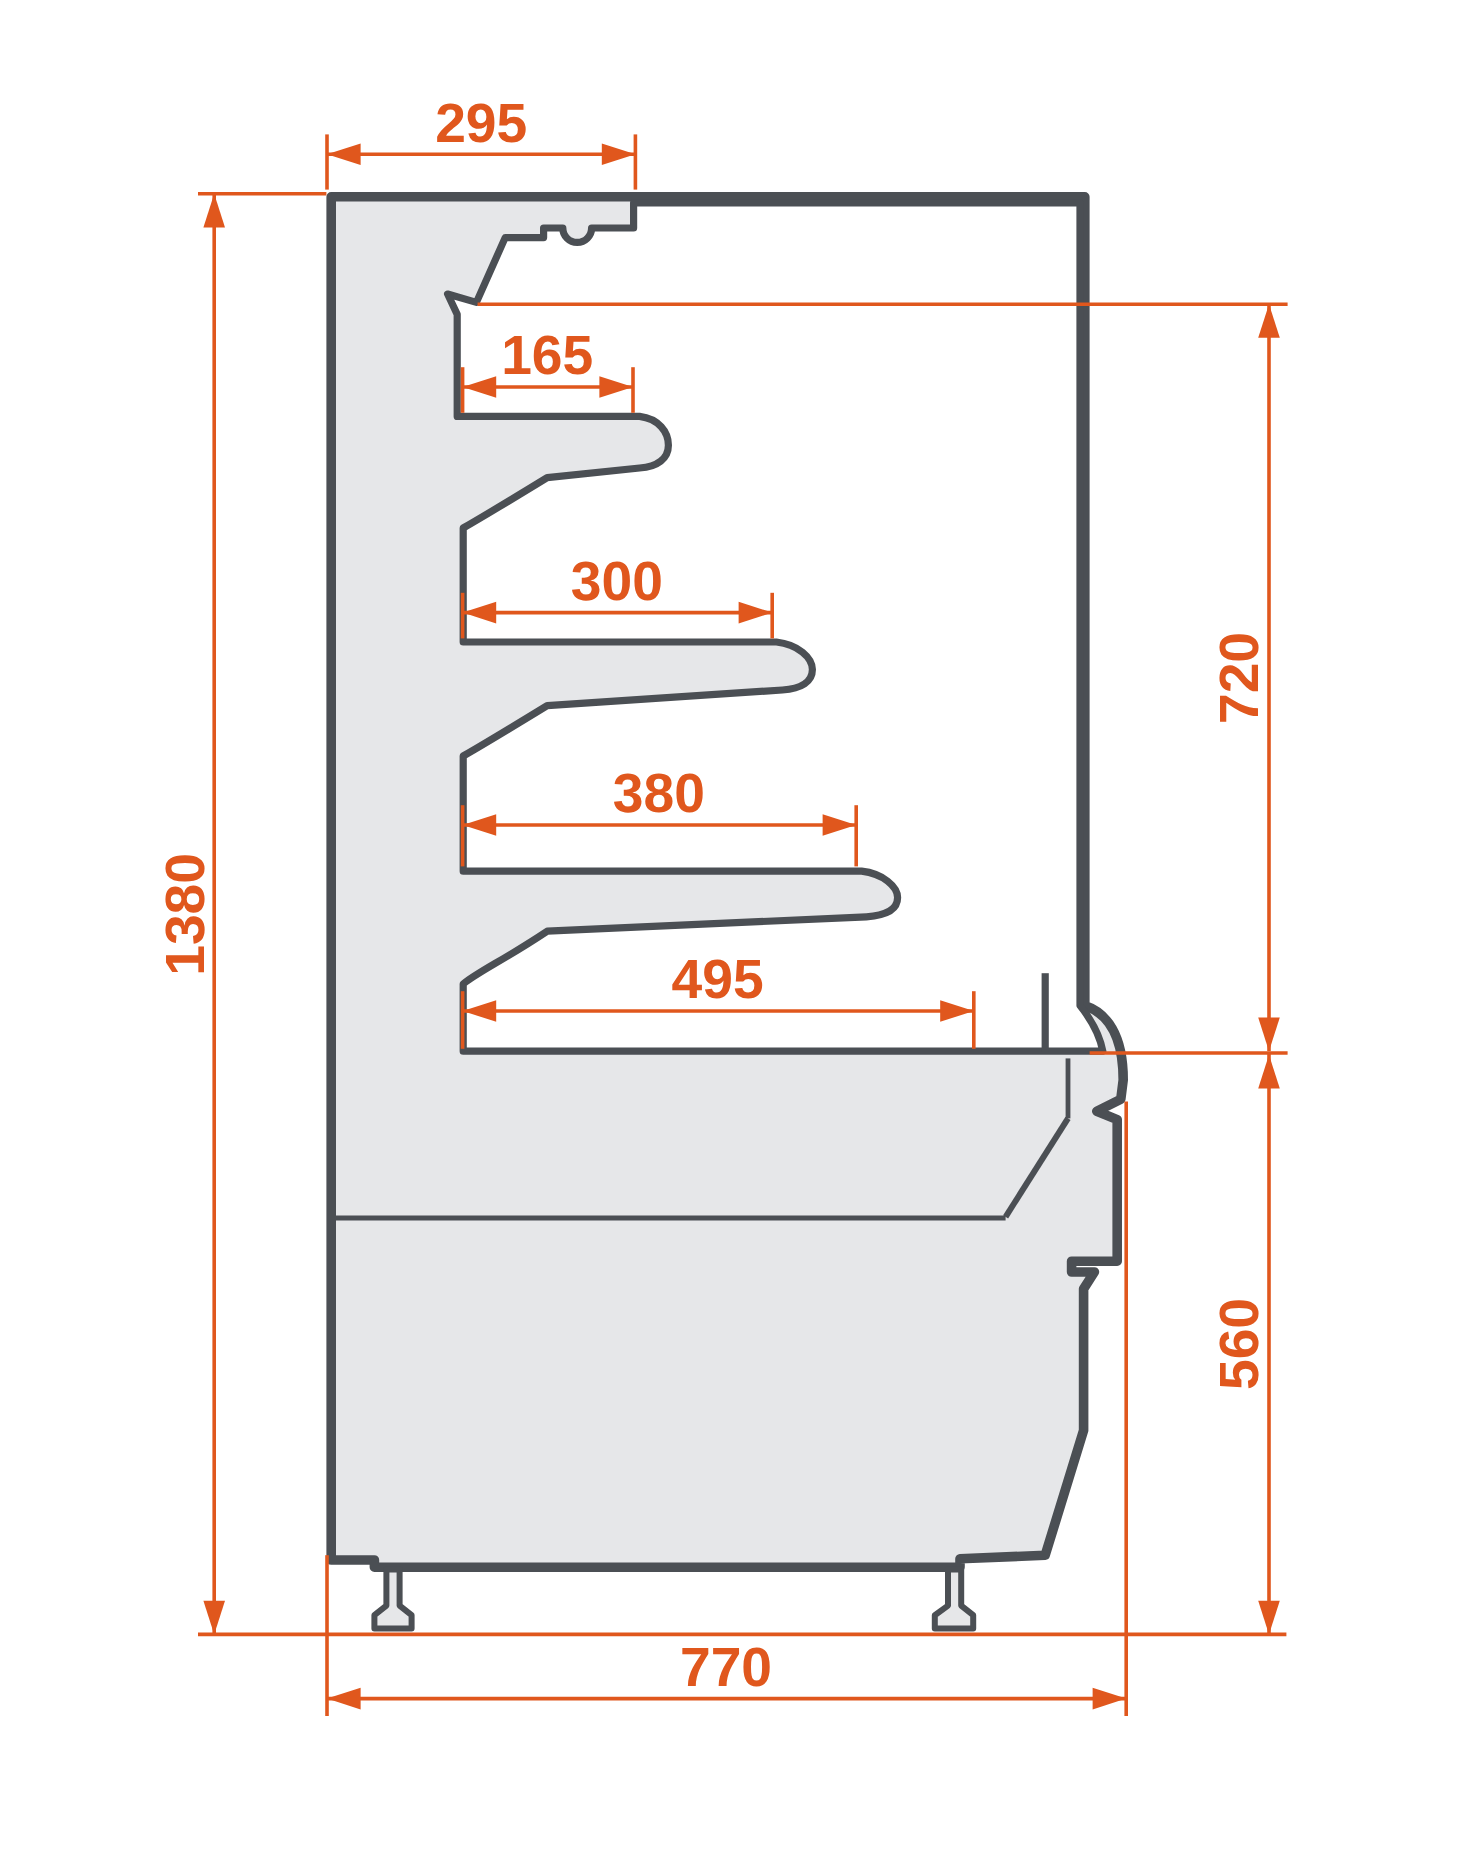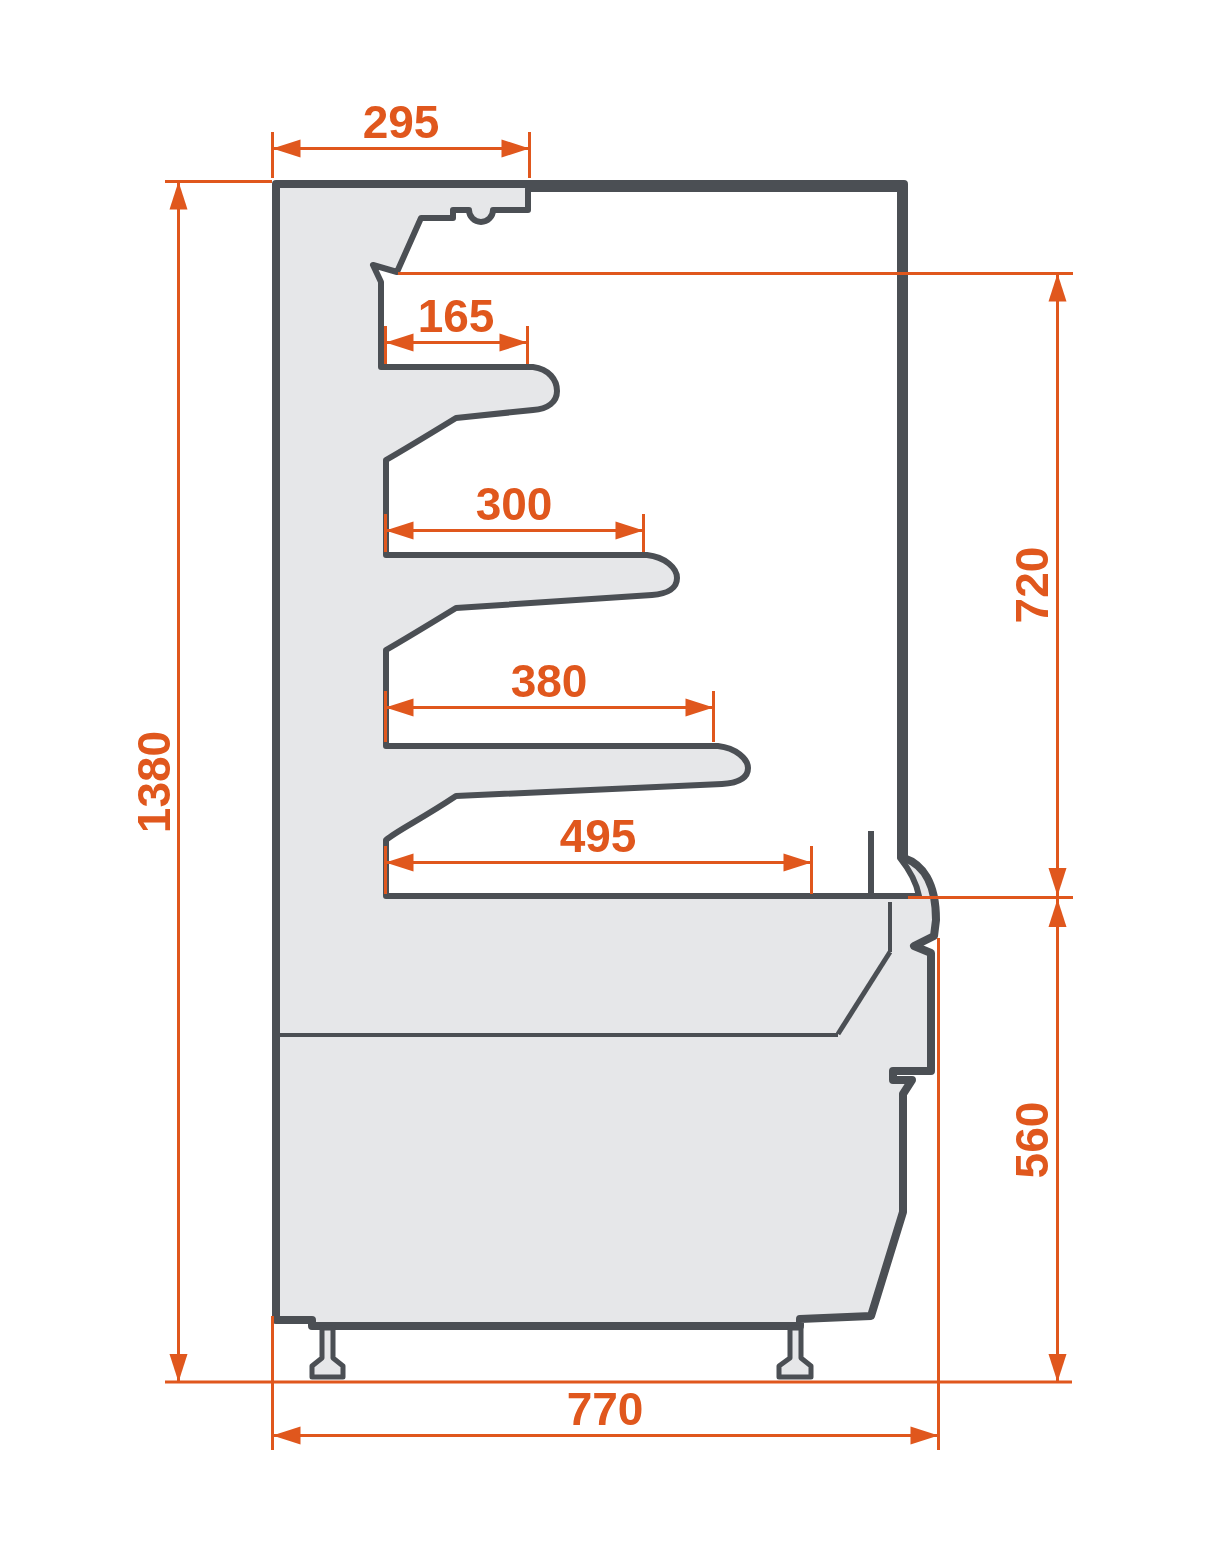--- a/index.html
+++ b/index.html
@@ -3,21 +3,21 @@
 <meta charset="utf-8">
 <style>
   :root{
     --accent:#E0571D;
     --outline:#4B4F54;
     --fill:#E6E7E9;
     --cavity:#FFFFFF;
     --background:#FFFFFF;
   }
   html,body{margin:0;padding:0;background:var(--background);}
-  .stage{width:1230px;height:1510px;position:relative;background:var(--background);margin-top:20px;}
+  .stage{width:1230px;height:1510px;position:relative;background:var(--background);}
   svg{display:block;}
   .silhouette{fill:var(--fill);stroke:var(--outline);stroke-width:8;stroke-linejoin:round;}
   .cavity{fill:var(--cavity);stroke:var(--outline);stroke-width:6;stroke-linejoin:round;}
   .joint{stroke:var(--outline);fill:none;stroke-linecap:butt;}
   .foot{fill:var(--fill);stroke:var(--outline);stroke-width:5;stroke-linejoin:round;}
   .dim-line{stroke:var(--accent);stroke-width:3;fill:none;}
   .arrow{fill:var(--accent);stroke:none;}
   .dim-text{
     fill:var(--accent);
     font-family:"Liberation Sans", sans-serif;

